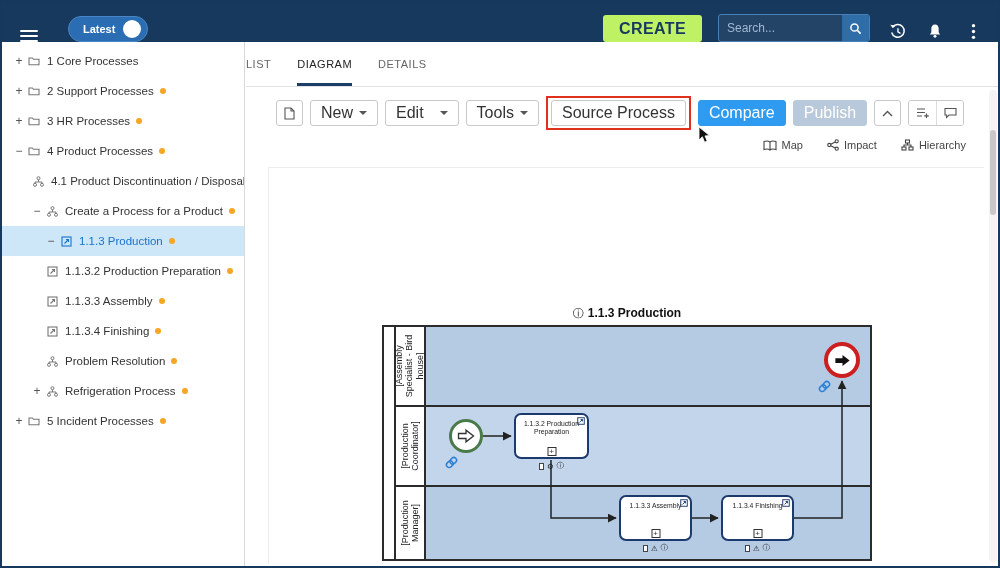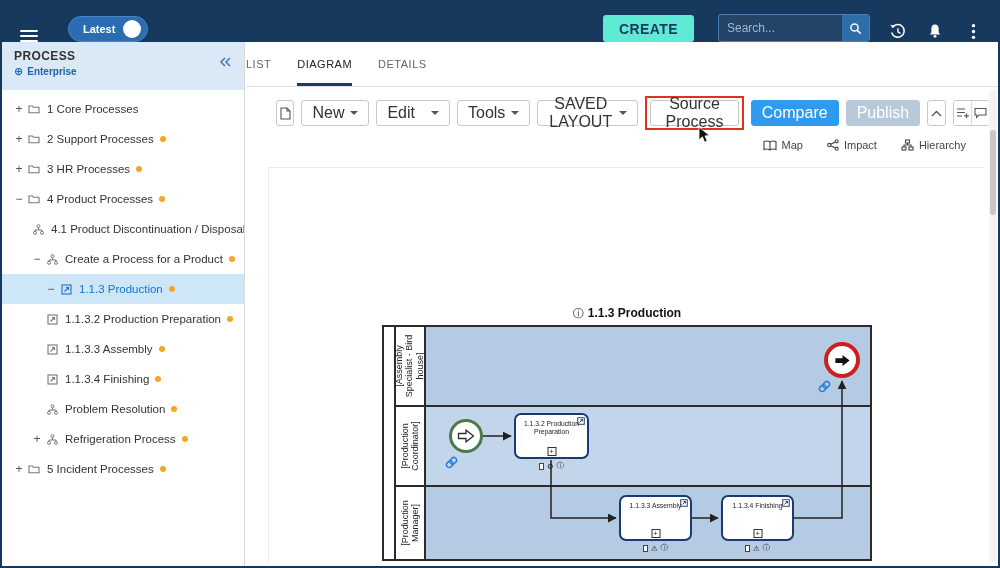--- a/index.html
+++ b/index.html
@@ -7,22 +7,22 @@
   body { font-family: "Liberation Sans", "DejaVu Sans", sans-serif; background:#fff; }
   .app { position:relative; width:1000px; height:568px; border:2px solid #16385c; overflow:hidden; background:#fff; }
 
   
   .topbar { position:absolute; left:0; top:0; right:0; height:40px; background:#17395e; display:flex; align-items:flex-end; padding:0 14px; gap:16px; }
   .hamburger { width:18px; display:flex; flex-direction:column; gap:3px; cursor:pointer; margin-left:4px; }
   .hamburger i { display:block; height:2px; background:#fff; border-radius:1px; }
   .latest-pill { margin-left:14px; background:#2a6db2; border:1px solid #4a86c5; color:#fff; font-size:11px; font-weight:bold; border-radius:14px; height:26px; padding:0 6px 0 14px; display:flex; align-items:center; gap:8px; cursor:pointer; }
   .latest-knob { width:18px; height:18px; background:#fff; border-radius:50%; }
   .tb-spacer { flex:1; }
-  .create-btn { background:#5eead4; color:#17395e; font-size:14px; font-weight:bold; border:none; border-radius:3px; height:27px; padding:0 16px; letter-spacing:.4px; cursor:pointer; }
-  .search-box { display:flex; align-items:stretch; height:28px; width:152px; border:1px solid #4a7fb5; border-radius:3px; overflow:hidden; background:rgba(255,255,255,0.06);margin-left:8px; }
+  .create-btn { background:#bef264; color:#17395e; font-size:16px; font-weight:bold; border:none; border-radius:3px; height:27px; padding:0 16px; letter-spacing:.4px; cursor:pointer; }
+  .search-box { display:flex; align-items:stretch; height:28px; width:152px; border:1px solid #4a7fb5; border-radius:3px; overflow:hidden; background:rgba(255,255,255,0.06); }
   .search-box input { flex:1; background:transparent; border:none; outline:none; color:#dce8f5; font-size:12px; padding:0 8px; width:100px; font-family:inherit; }
   .search-box input::placeholder { color:#9fb8d4; }
   .search-zoom { width:27px; background:#2f6da8; display:flex; align-items:center; justify-content:center; cursor:pointer; }
   .tb-icon { width:22px; height:22px; display:flex; align-items:center; justify-content:center; cursor:pointer; }
 
   
   .sidebar { position:absolute; left:0; top:40px; width:243px; bottom:0; background:#fff; border-right:1px solid #d9d9d9; overflow:hidden; }
   .sb-head { height:48px; background:#dbe8f6; padding:7px 12px; position:relative; }
   .sb-title { font-size:12px; font-weight:bold; color:#333; letter-spacing:.4px; }
   .sb-scope { font-size:10px; font-weight:bold; color:#1a66b3; margin-top:2px; display:flex; align-items:center; gap:4px; }
@@ -136,32 +136,20 @@
     <div class="tb-icon">
       <svg width="5" height="17" viewBox="0 0 4 16">
           <circle cx="2" cy="2.5" r="1.6" fill="#fff"></circle>
           <circle cx="2" cy="8" r="1.6" fill="#fff"></circle>
           <circle cx="2" cy="13.5" r="1.6" fill="#fff"></circle>
         </svg>
     </div>
   </div>
 
   <div class="sidebar">
-    <div class="sb-head">
-      <div class="sb-title">PROCESS</div>
-      <div class="sb-scope">
-        <span class="globe">⊕</span>
-        <span>Enterprise</span>
-      </div>
-      <span class="collapse-btn">
-        <svg width="14" height="12" viewBox="0 0 14 12">
-            <path d="M7 2 L3 6 L7 10 M12 2 L8 6 L12 10" fill="none" stroke="#4a7ab5" stroke-width="1.6"></path>
-          </svg>
-      </span>
-    </div>
 
     <div class="tree">
 
       <div class="tree-row lvl0">
         <span class="toggle">+</span>
         <span class="ticon">
             <svg width="12" height="10" viewBox="0 0 12 10">
               <path d="M1 2 h3.4 l1 1.3 H11 v5.5 H1 Z" fill="none" stroke="currentColor" stroke-width="1.1"></path>
             </svg>
           </span>
@@ -331,24 +319,20 @@
       <button class="btn">
         <span>New</span>
         <span class="caret"></span>
       </button>
       <button class="btn">
         <span>Edit</span>
         <span class="caret" style="margin-left:10px;"></span>
       </button>
       <button class="btn">
         <span>Tools</span>
-        <span class="caret"></span>
-      </button>
-      <button class="btn layout-select">
-        <span>SAVED LAYOUT</span>
         <span class="caret"></span>
       </button>
       <span class="annot">
         <button class="btn">Source Process</button>
       </span>
       <button class="btn primary">Compare</button>
       <button class="btn disabled">Publish</button>
       <button class="btn icon-only">
         <svg width="11" height="7" viewBox="0 0 11 7">
             <path d="M1 6 L5.5 1.5 L10 6" fill="none" stroke="#555" stroke-width="1.4"></path>

